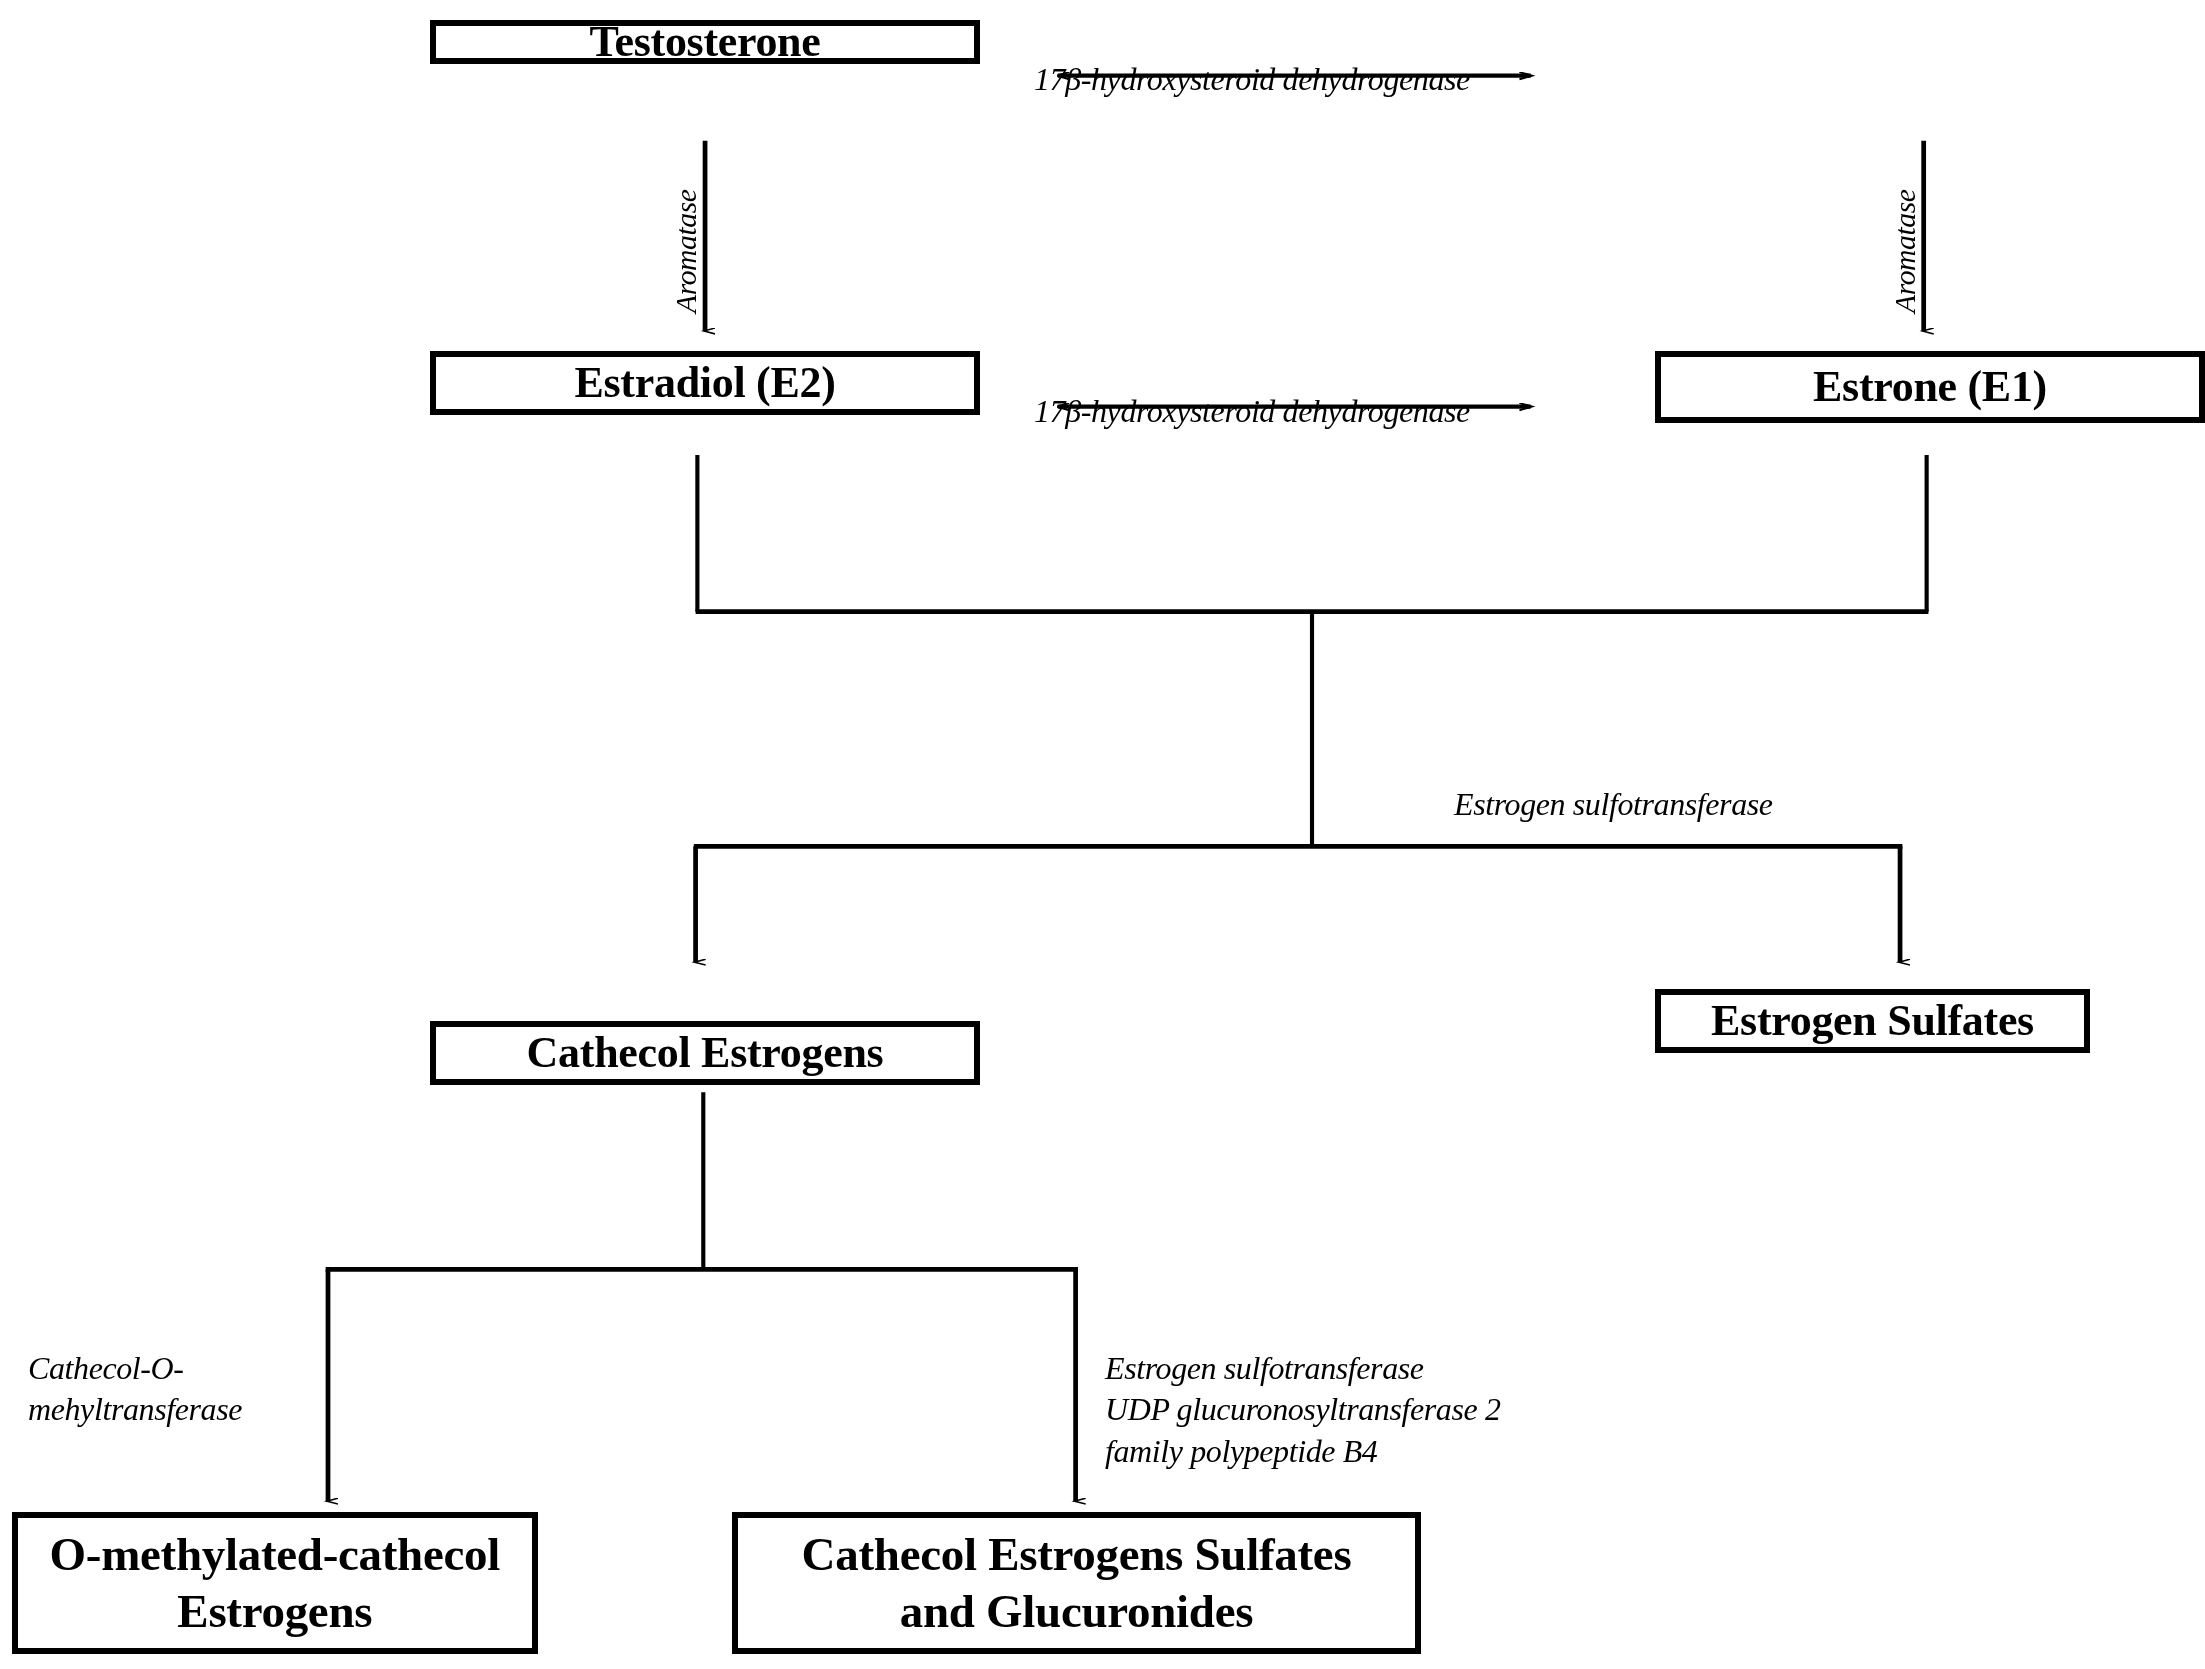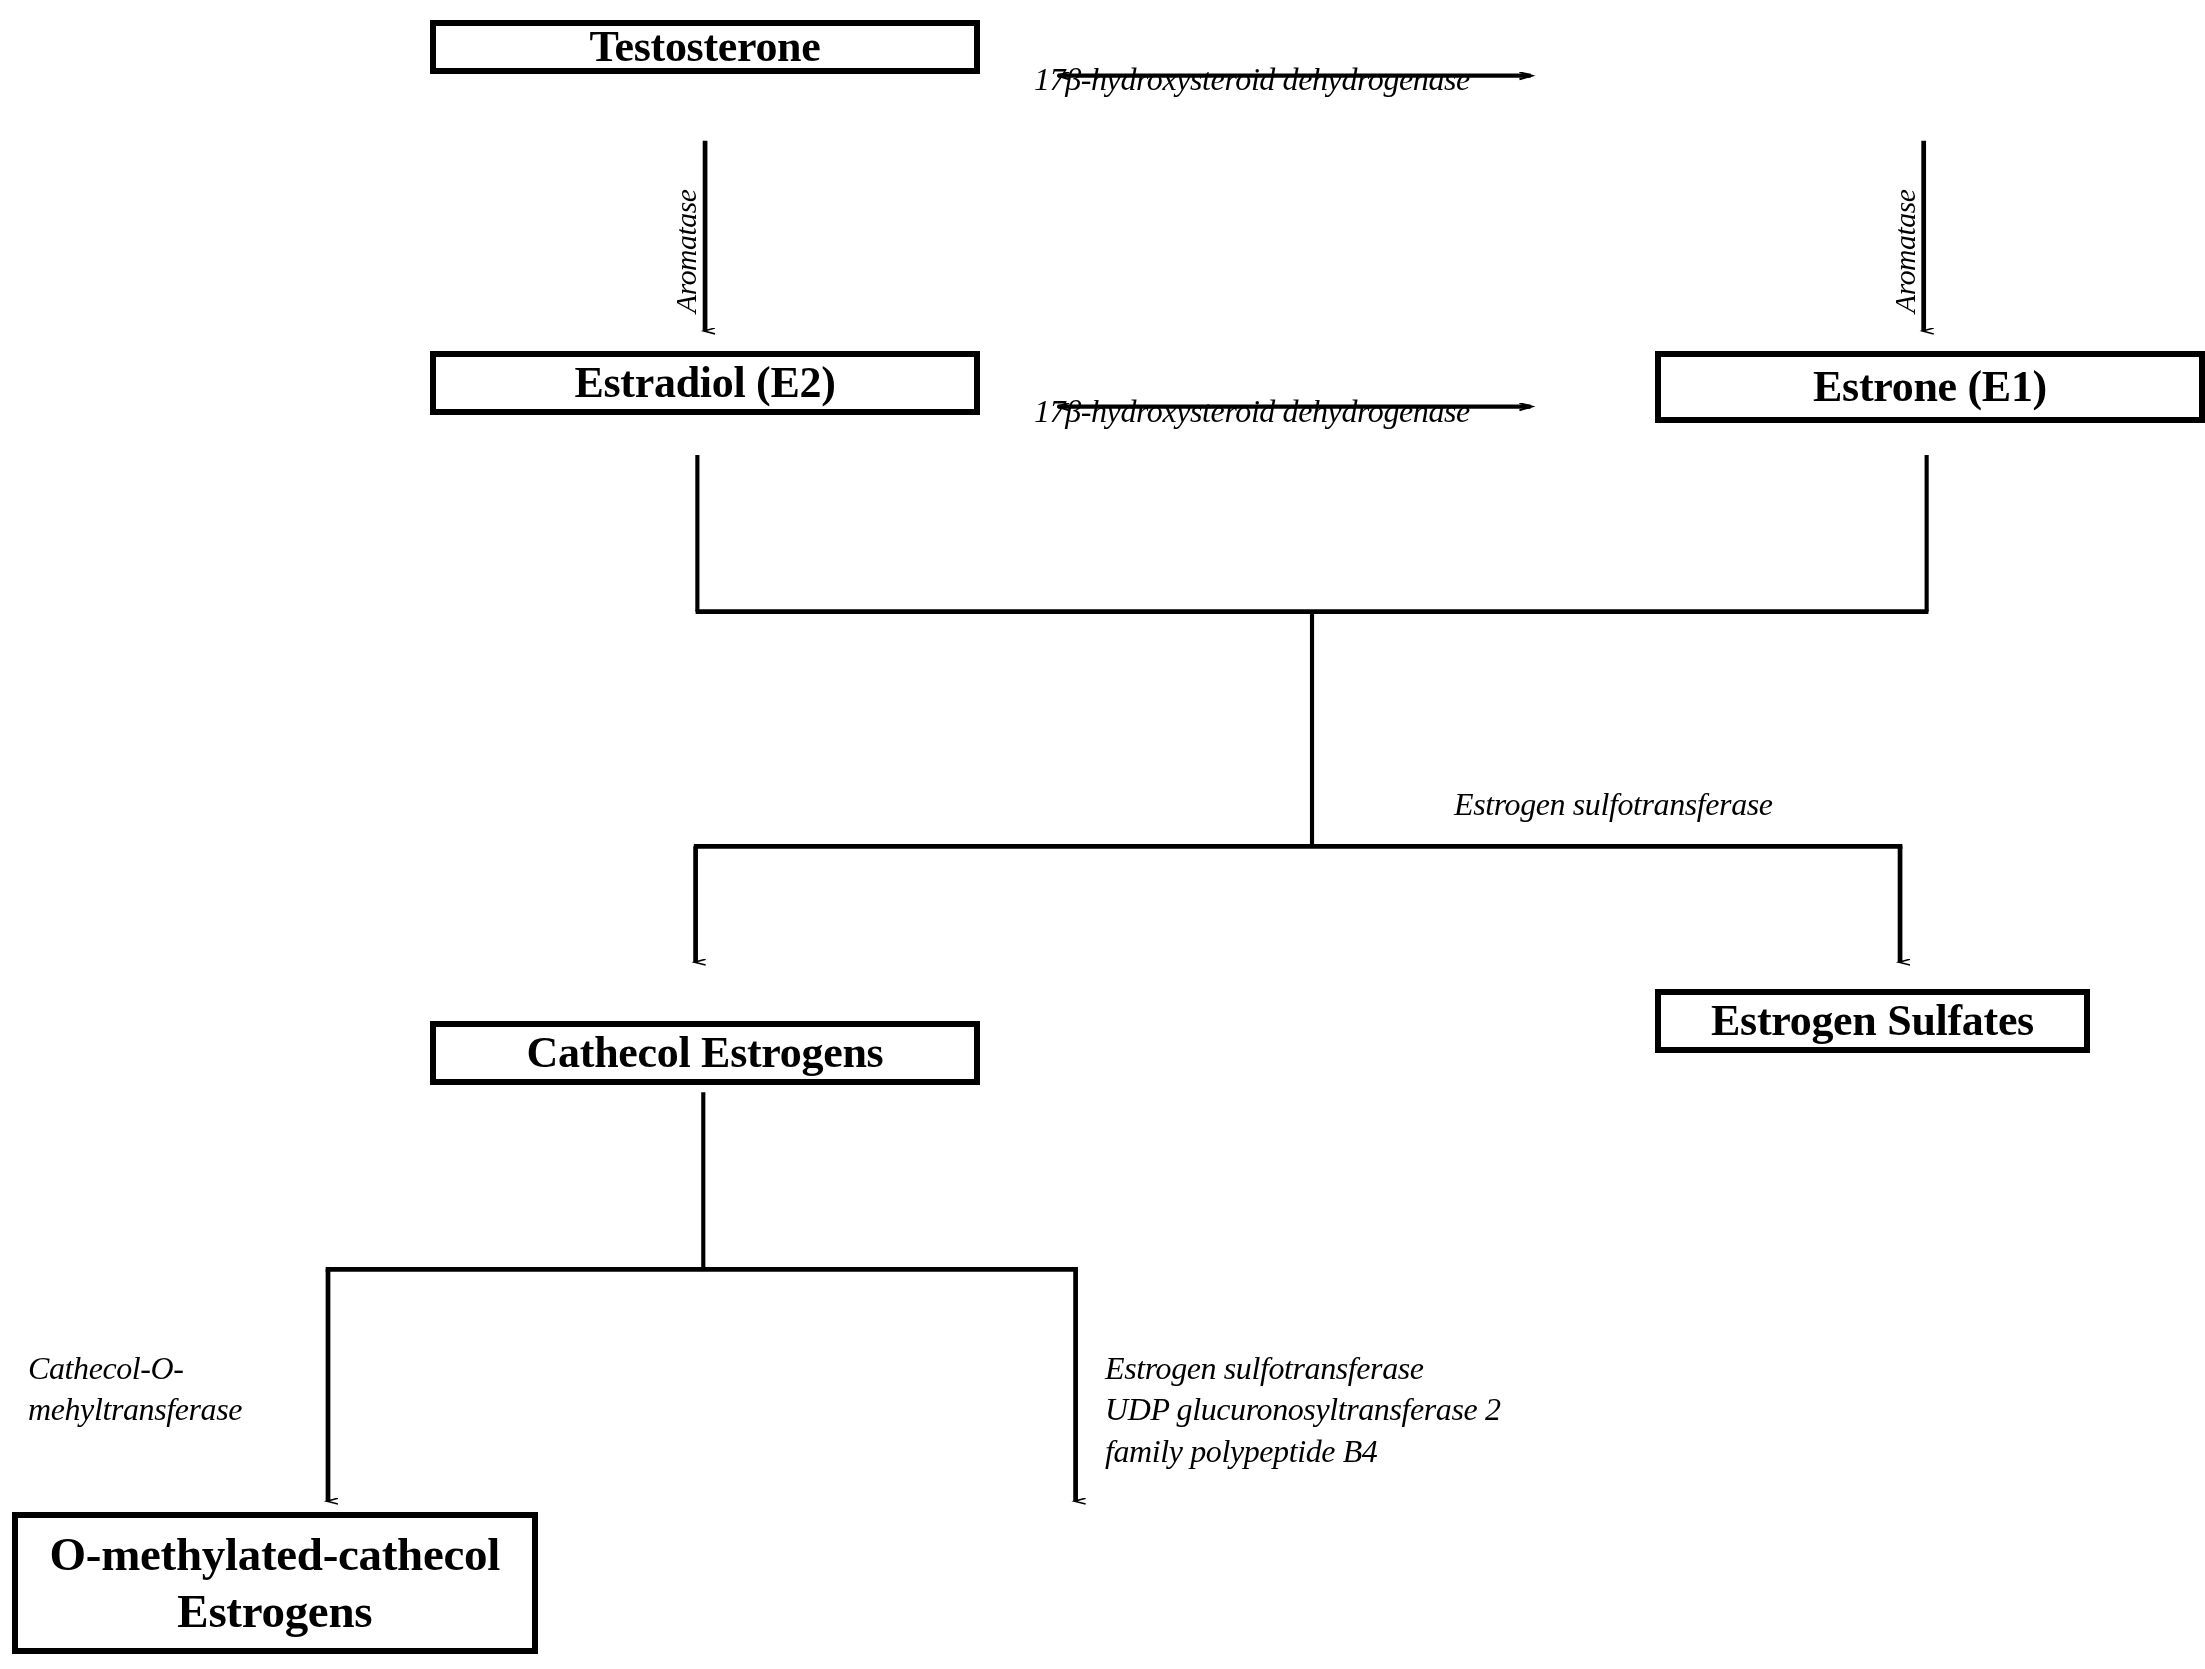--- a/index.html
+++ b/index.html
@@ -113,21 +113,21 @@
     </g>
 
     <g>
       <line x1="1190" y1="1848" x2="1190" y2="2148" stroke="#000" stroke-width="7"></line>
       <line x1="551" y1="2148" x2="1824" y2="2148" stroke="#000" stroke-width="8"></line>
       <line x1="555" y1="2148" x2="555" y2="2540" stroke="#000" stroke-width="8" marker-end="url(#arrowDown)"></line>
       <line x1="1820" y1="2148" x2="1820" y2="2540" stroke="#000" stroke-width="8" marker-end="url(#arrowDown)"></line>
     </g>
   </svg>
 
-  <div class="node single" style="left:430px; top:20px; width:550px; height:54px;">
+  <div class="node single" style="left:430px; top:20px; width:550px; height:44px;">
     <span class="label">Testosterone</span>
   </div>
 
 
   <div class="node single" style="left:430px; top:351px; width:550px; height:64px;text-align:right;">
     <span class="label">Estradiol (E2)</span>
   </div>
 
   <div class="node single" style="left:1655px; top:351px; width:550px; height:72px;">
     <span class="label">Estrone (E1)</span>
@@ -139,20 +139,24 @@
 
   <div class="node single" style="left:1655px; top:989px; width:435px; height:64px;">
     <span class="label">Estrogen Sulfates</span>
   </div>
 
   <div class="node double" style="left:11.8px; top:1512px; width:526px; height:142px;">
     <span class="label">O-methylated-cathecol
 Estrogens</span>
   </div>
 
+  <div class="node double" style="left:732px; top:1512px; width:689px; height:142px;">
+    <span class="label">Cathecol Estrogens Sulfates
+and Glucuronides</span>
+  </div>
 
   <div class="caption center" style="left:1034px; top:17.7px; width:520px;">
     <span>17β-hydroxysteroid dehydrogenase</span>
   </div>
 
   <div class="caption center" style="left:1034px; top:349px; width:520px;">
     <span>17β-hydroxysteroid dehydrogenase</span>
   </div>
 
   <div class="caption rot" style="left:667px; top:313px;">

